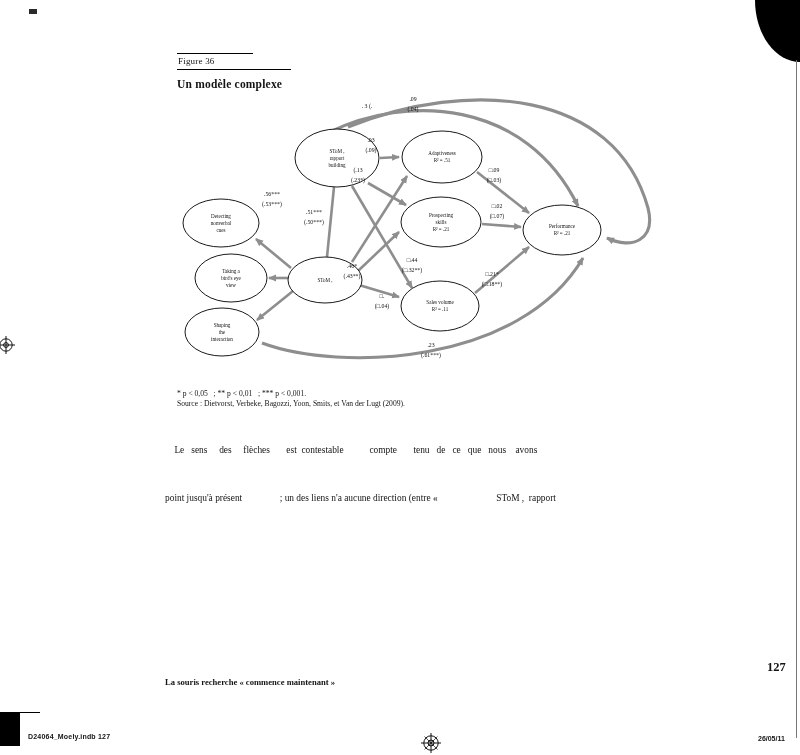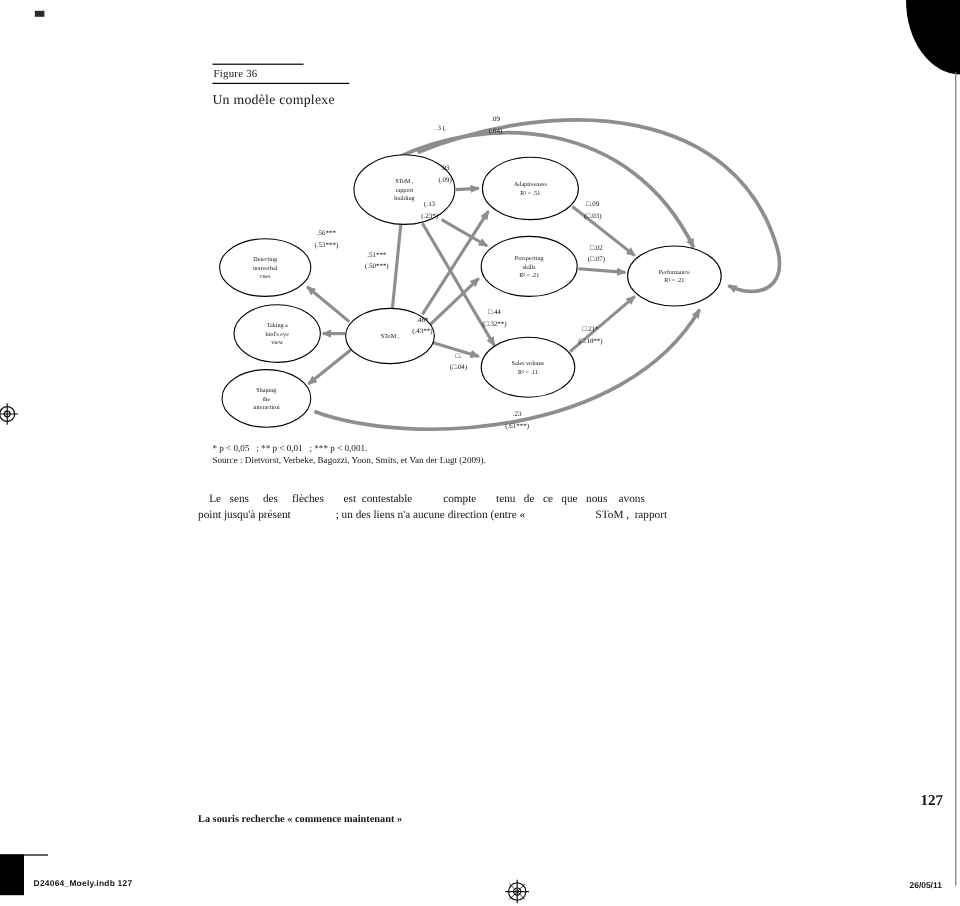--- a/index.html
+++ b/index.html
@@ -6,24 +6,24 @@
   body{
     width:800px;height:755px;position:relative;overflow:hidden;
     background:#ffffff;color:#141414;
     font-family:"Liberation Serif","DejaVu Serif",serif;
   }
   .abs{position:absolute;}
   .serif{font-family:"Liberation Serif","DejaVu Serif",serif;}
   .sans{font-family:"Liberation Sans","DejaVu Sans",sans-serif;}
   .figure-label{left:178px;top:56px;font-size:9px;letter-spacing:.2px;}
   .rule{background:#000;height:1px;}
-  .figure-title{left:177px;top:78px;font-size:11.5px;font-weight:normal;letter-spacing:.2px;}
-  .note{left:177px;font-size:7.6px;white-space:pre;}
+  .figure-title{left:177px;top:78px;font-size:11.5px;font-weight:bold;letter-spacing:.2px;}
+  .note{left:177px;font-size:7.6px;white-space:pre;margin-top:20px;}
   .para{left:165px;top:410px;font-size:9.4px;line-height:13.6px;}
-  .para div{white-space:pre;}
+  .para div{white-space:pre;margin-top:34px;}
   .running-footer{left:165px;top:677px;font-size:8.6px;font-weight:bold;}
   .page-number{left:767px;top:660px;font-size:12.5px;font-weight:bold;}
   .print-black-bar{left:0;top:712px;width:20px;height:34px;background:#000;}
   .print-rule{left:0;top:712px;width:40px;height:1px;background:#000;}
   .print-file{left:28px;top:733px;font-size:7px;font-weight:bold;letter-spacing:.2px;}
   .print-date{left:758px;top:735px;font-size:7px;font-weight:bold;}
   .corner-tab{right:0;top:0;width:45px;height:62px;background:#000;border-bottom-left-radius:100% 100%;}
   .right-edge-line{left:796px;top:60px;width:1px;height:678px;background:#777;}
   .crop-mark{left:29px;top:9px;width:8px;height:5px;background:#2a2a2a;}
   svg text{font-family:"Liberation Serif","DejaVu Serif",serif;fill:#111;}

